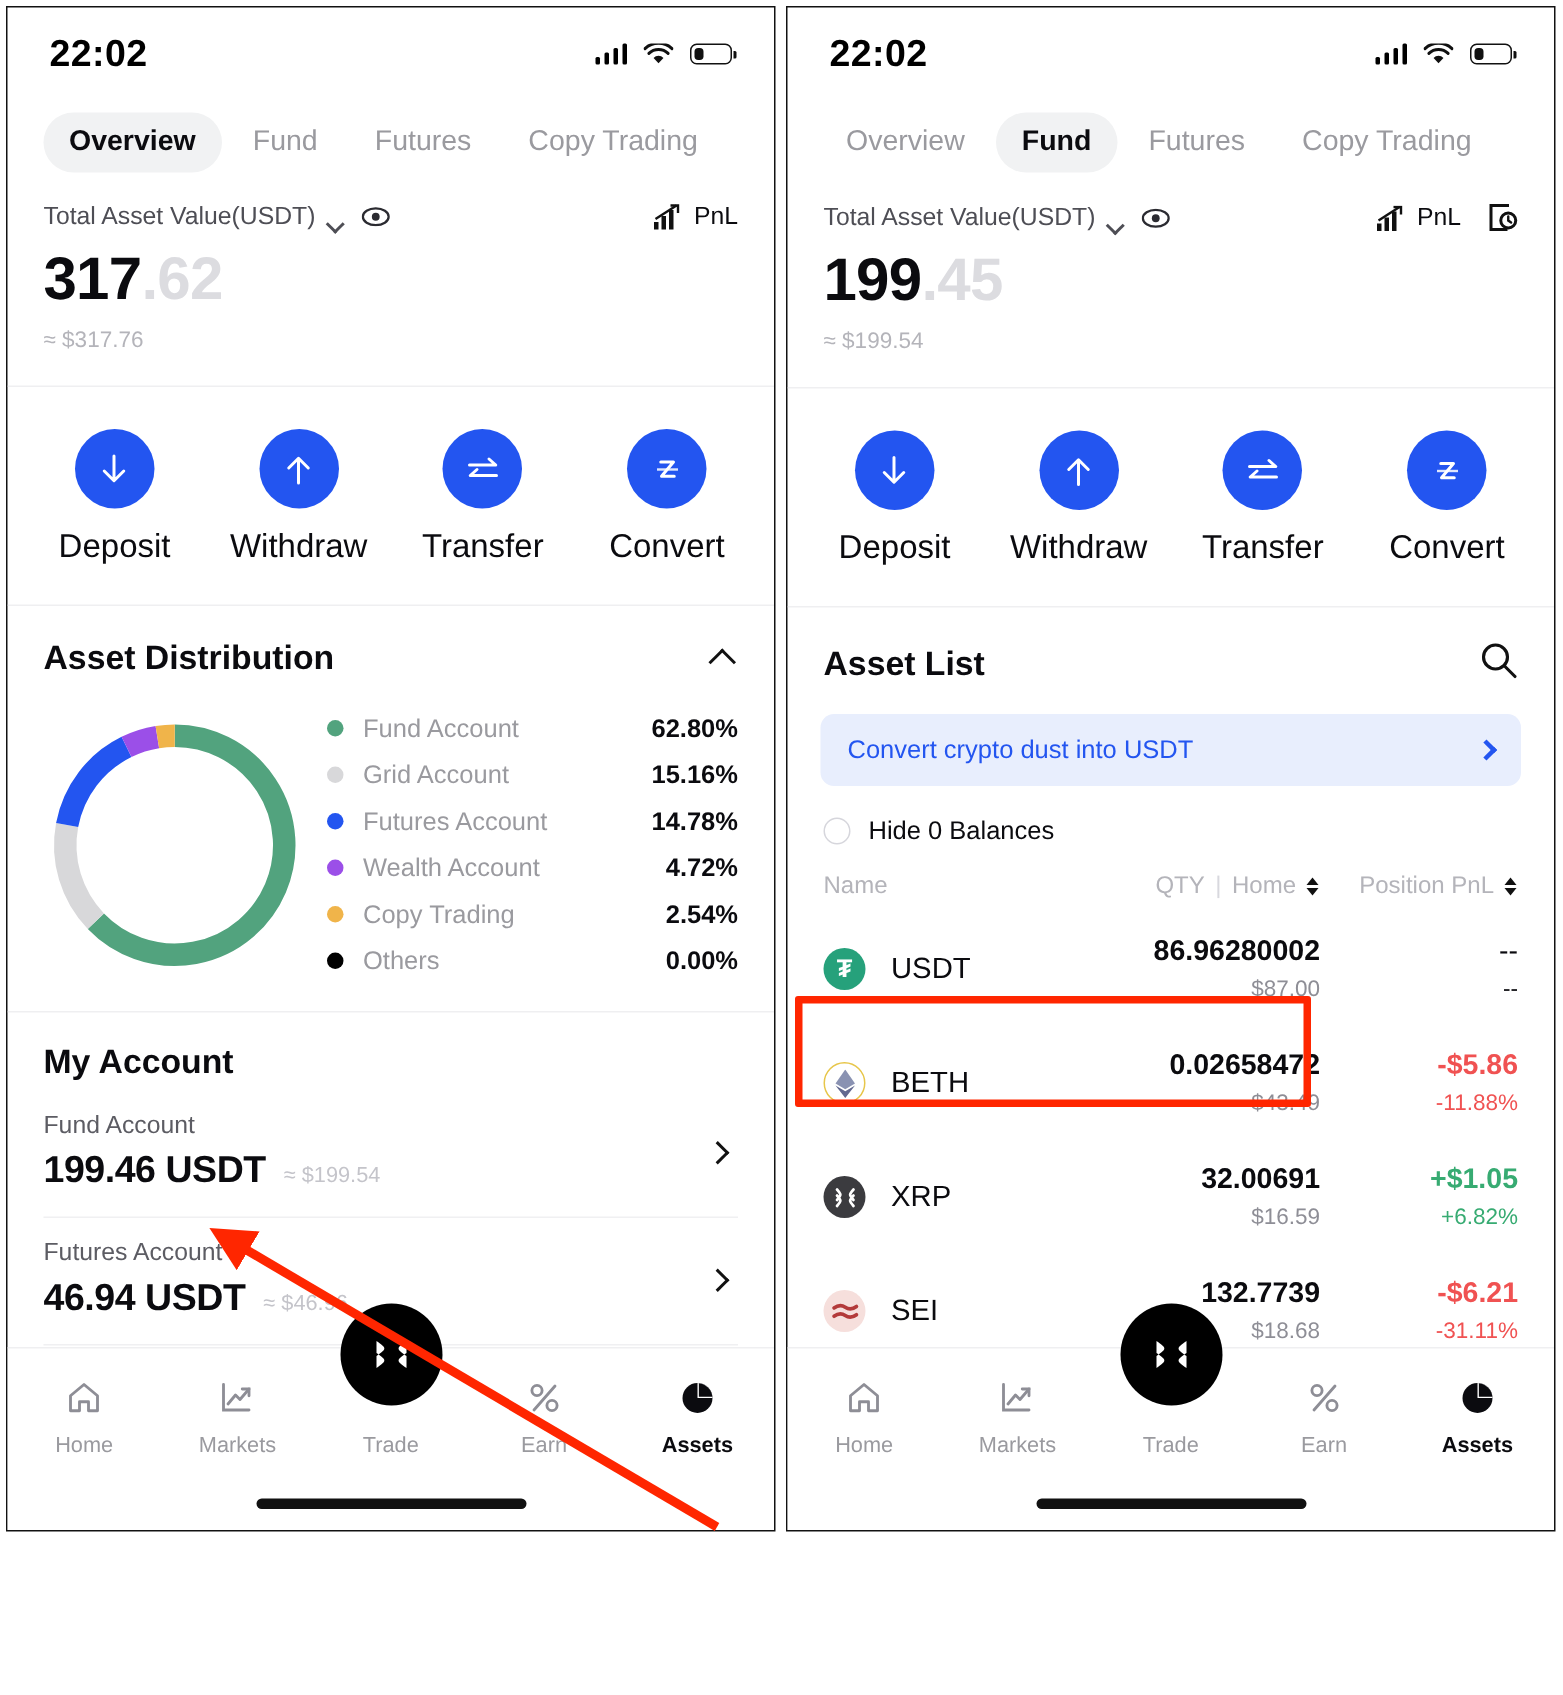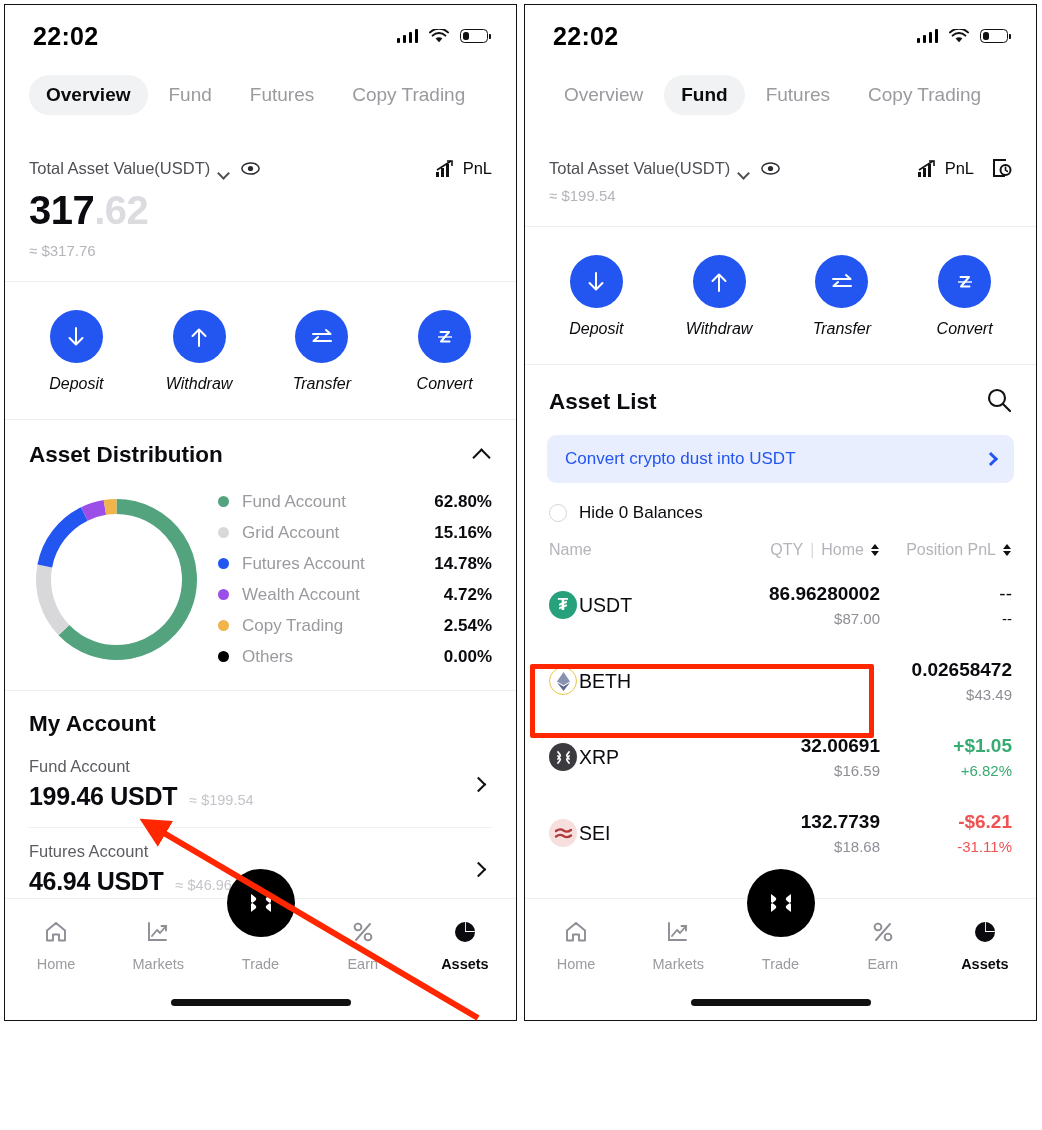--- a/index.html
+++ b/index.html
@@ -77,40 +77,40 @@
   .total-label { font-size: 16.5px; color: #4e4e55; }
   .chev-sm {
     display:inline-block; width: 9px; height: 9px; margin: -4px 0 0 9px;
     border-right: 2px solid #4e4e55; border-bottom: 2px solid #4e4e55;
     transform: rotate(45deg);
   }
   .eye {
     margin-left: 13px; width: 19px; height: 19px;
     display:flex; align-items:center; justify-content:center;
   }
-  .pnl-wrap { margin-left: auto; display:flex; align-items:center; gap: 8px; margin-top: 24px; }
+  .pnl-wrap { margin-left: auto; display:flex; align-items:center; gap: 8px; }
   .pnl-text { font-size: 16.5px; color: #0b0b0f; }
   .hist-ic { margin-left: 18px; width: 20px; height: 20px; }
   .big-amt { margin-top: 10px; font-size: 40px; font-weight: bold; color: #0b0b0f; letter-spacing: -0.5px; }
   .big-amt .dec { color: #dcdce0; }
   .approx { margin-top: 9px; font-size: 15px; color: #b4b4ba; }
 
   
   .actions {
     display: flex; justify-content: space-around;
     padding: 28px 10px 26px 10px;
     border-bottom: 1px solid #efeff1;
   }
   .action { width: 100px; text-align: center; }
   .circ {
     width: 53px; height: 53px; border-radius: 50%;
     background: #2355f0; margin: 0 auto 12px auto;
     display:flex; align-items:center; justify-content:center;
   }
-  .action-label { font-size: 16px; color: #0b0b0f; font-style: italic; }
+  .action-label { font-size: 22px; color: #0b0b0f; }
 
   
   .sect-head {
     display:flex; align-items:center;
     padding: 22px 24px 6px 24px;
     text-align: center;
   }
   .sect-title { font-size: 22.5px; font-weight: bold; color: #0b0b0f; }
   .caret-up {
     margin-left:auto; width: 13px; height: 13px;
@@ -178,21 +178,21 @@
     position:absolute; left:0; width: 0; height: 0;
     border-left: 4.5px solid transparent; border-right: 4.5px solid transparent;
   }
   .sortic b { top: 1px; border-bottom: 5px solid #111; }
   .sortic i { bottom: 1px; border-top: 5px solid #111; }
   .divider-v { color:#d8d8de; margin: 0 7px; }
 
   .asset-row { display:flex; align-items:center; padding: 16px 24px; }
   .a-name { flex: 0 0 185px; display:flex; align-items:center; }
   .coin { width: 28px; height: 28px; border-radius: 50%; flex: 0 0 28px; display:flex; align-items:center; justify-content:center; }
-  .a-sym { font-size: 19.5px; color: #0b0b0f; margin-left: 2px; }
+  .a-sym { font-size: 19.5px; color: #0b0b0f; margin-left: 17px; }
   .a-qty { flex: 1; text-align: right; }
   .a-qty-main { font-size: 19px; font-weight: bold; color:#0b0b0f; }
   .a-qty-sub { font-size: 15px; color: #8e8e96; margin-top: 5px; }
   .a-pnl { flex: 0 0 132px; text-align: right; }
   .a-pnl-main { font-size: 19px; font-weight: bold; }
   .a-pnl-sub { font-size: 15px; margin-top: 5px; }
   .neutral .a-pnl-main, .neutral .a-pnl-sub { color: #0b0b0f; font-weight: normal; }
   .down .a-pnl-main, .down .a-pnl-sub { color: #f05252; }
   .up .a-pnl-main, .up .a-pnl-sub { color: #37ab72; }
 
@@ -510,20 +510,23 @@
           <span class="pnl-text">PnL</span>
         </span>
         <span class="hist-ic">
           <svg width="20" height="20" viewBox="0 0 20 20">
               <path d="M2 2 H13 M2 2 V18 H12" fill="none" stroke="#111" stroke-width="2" stroke-linecap="square"></path>
               <circle cx="13.5" cy="12" r="5" fill="none" stroke="#111" stroke-width="2"></circle>
               <path d="M13.5 9.3 V12 L15.4 13.3" stroke="#111" stroke-width="1.6" fill="none" stroke-linecap="round"></path>
             </svg>
         </span>
       </div>
+      <div class="big-amt">
+        <span>199</span><span class="dec">.45</span>
+      </div>
       <div class="approx">≈ $199.54</div>
     </div>
 
     <div class="actions">
       <div class="action">
         <div class="circ">
           <svg width="22" height="24" viewBox="0 0 22 24">
               <path d="M11 3 L11 19 M4.5 13 L11 19.5 L17.5 13" stroke="#fff" stroke-width="2" fill="none" stroke-linecap="round" stroke-linejoin="round"></path>
             </svg>
         </div>
@@ -617,20 +620,24 @@
           <svg width="15" height="19" viewBox="0 0 15 19">
               <path d="M7.5 0 L14 9.4 L7.5 13.2 L1 9.4 Z" fill="#8a92b2"></path>
               <path d="M7.5 14.5 L14 10.6 L7.5 19 L1 10.6 Z" fill="#62688f"></path>
             </svg>
         </span>
         <span class="a-sym">BETH</span>
       </span>
       <span class="a-qty">
         <div class="a-qty-main">0.02658472</div>
         <div class="a-qty-sub">$43.49</div>
+      </span>
+      <span class="a-pnl">
+        <div class="a-pnl-main">-$5.86</div>
+        <div class="a-pnl-sub">-11.88%</div>
       </span>
     </div>
 
     <div class="asset-row up">
       <span class="a-name">
         <span class="coin" style="background:#3b3b3f">
           <svg width="17" height="17" viewBox="0 0 17 17">
               <path d="M3 3 C6 6.5 6 6.5 3 10 M14 3 C11 6.5 11 6.5 14 10 M3 14 C6 10.5 6 10.5 3 7 M14 14 C11 10.5 11 10.5 14 7" stroke="#fff" stroke-width="1.8" fill="none" stroke-linecap="round"></path>
             </svg>
         </span>

